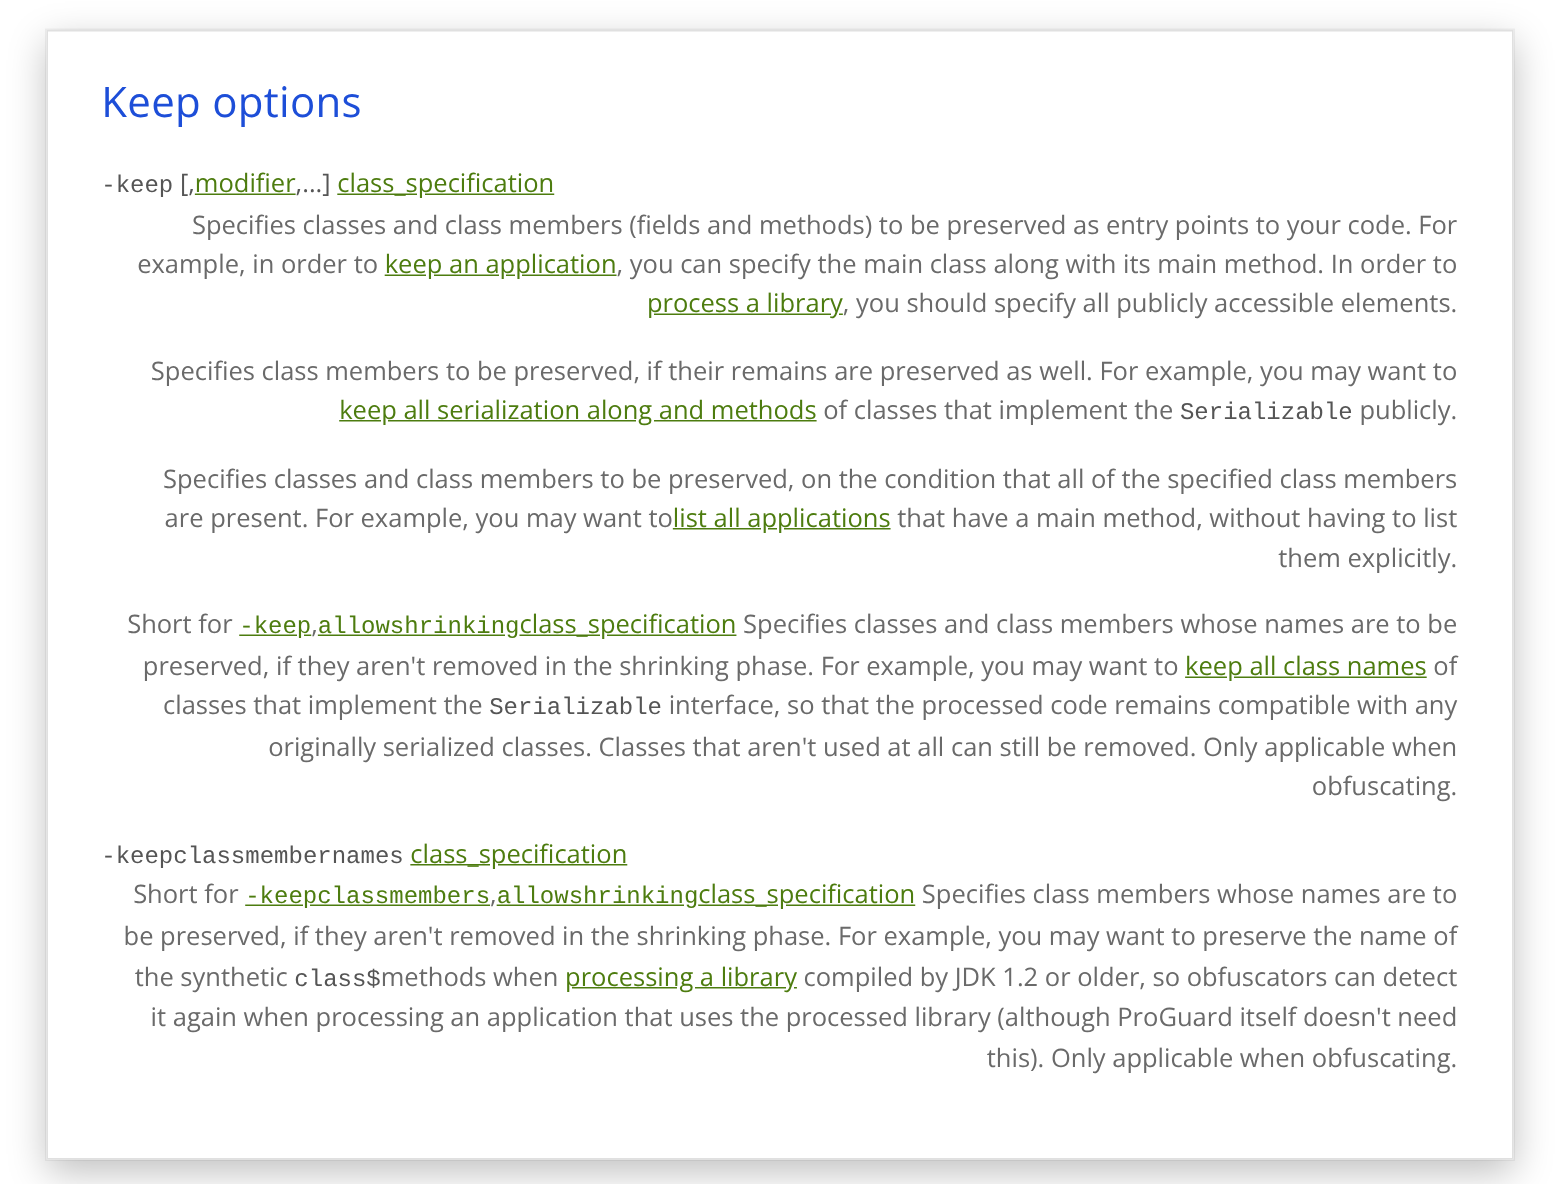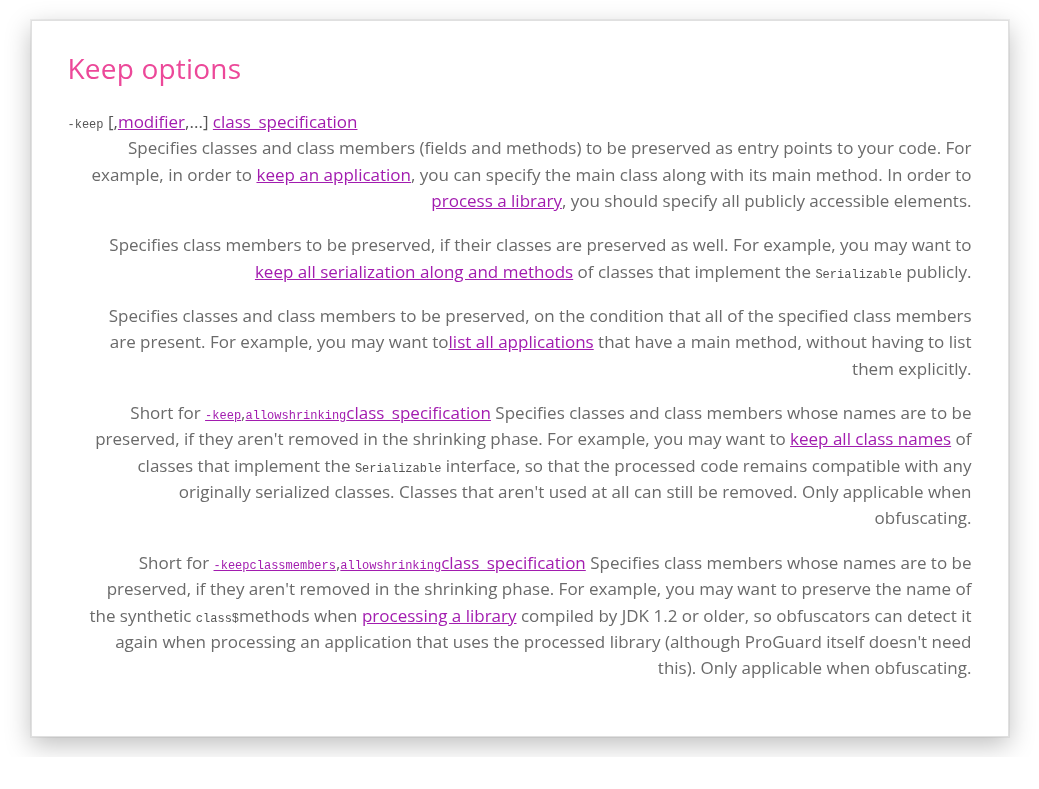--- a/index.html
+++ b/index.html
@@ -18,68 +18,69 @@
       background: #ffffff;
       border: 1px solid #e0e0e0;
       box-shadow: 0 8px 24px rgba(0,0,0,0.25), 0 0 0 1px rgba(0,0,0,0.05);
       padding: 28px 36px 36px 36px;
       margin: 0 auto;
       max-width: 978px;
     }
     h1 {
       font-size: 28px;
       font-weight: 400;
-      color: #ec4899;
+      color: #1d4ed8;
       margin-bottom: 22px;
       letter-spacing: 0.2px;
     }
     .entry {
       margin-bottom: 18px;
       color: #555;
       font-size: 17px;
       line-height: 1.55;
     }
     .option-line {
       color: #555;
     }
     .desc {
       padding-left: 12px;
       color: #6a6a6a;
       text-align: right;
     }
     .mono {
       font-family: "Consolas", "Courier New", monospace;
-      font-size: 12px;
+      font-size: 16px;
       color: #555;
     }
     a, .link {
-      color: #a21caf;
+      color: #4d7c0f;
       text-decoration: underline;
       cursor: pointer;
     }
     a.mono, .link.mono {
       font-family: "Consolas", "Courier New", monospace;
     }
   </style>
 </head>
 <body>
 
 <div class="card">
   <h1>Keep options</h1>
   <div id="entries">
       <div class="entry">
         <div class="option-line"><span class="mono">-keep</span><span> [,</span><a class="link">modifier</a><span>,...] </span><a class="link">class_specification</a></div>
         <div class="desc"><span>Specifies classes and class members (fields and methods) to be preserved as entry points to your code. For example, in order to </span><a class="link">keep an application</a><span>, you can specify the main class along with its main method. In order to </span><a class="link">process a library</a><span>, you should specify all publicly accessible elements.</span></div>
       </div>
       <div class="entry">
-        <div class="desc"><span>Specifies class members to be preserved, if their classes are preserved as well. For example, you may want to </span><a class="link">keep all serialization along and methods</a><span> of classes that implement the </span><span class="mono">Serializable</span><span> publicly.</span></div>
+        <div class="desc"><span>Specifies class members to be preserved, if their remains are preserved as well. For example, you may want to </span><a class="link">keep all serialization along and methods</a><span> of classes that implement the </span><span class="mono">Serializable</span><span> publicly.</span></div>
       </div>
       <div class="entry">
         <div class="desc"><span>Specifies classes and class members to be preserved, on the condition that all of the specified class members are present. For example, you may want to</span><a class="link">list all applications</a><span> that have a main method, without having to list them explicitly.</span></div>
       </div>
       <div class="entry">
         <div class="desc"><span>Short for </span><a class="link mono">-keep</a><span>,</span><a class="link mono">allowshrinking</a><a class="link">class_specification</a><span> Specifies classes and class members whose names are to be preserved, if they aren't removed in the shrinking phase. For example, you may want to </span><a class="link">keep all class names</a><span> of classes that implement the </span><span class="mono">Serializable</span><span> interface, so that the processed code remains compatible with any originally serialized classes. Classes that aren't used at all can still be removed. Only applicable when obfuscating.</span></div>
       </div>
       <div class="entry">
+        <div class="option-line"><span class="mono">-keepclassmembernames</span><span> </span><a class="link">class_specification</a></div>
         <div class="desc"><span>Short for </span><a class="link mono">-keepclassmembers</a><span>,</span><a class="link mono">allowshrinking</a><a class="link">class_specification</a><span> Specifies class members whose names are to be preserved, if they aren't removed in the shrinking phase. For example, you may want to preserve the name of the synthetic </span><span class="mono">class$</span><span>methods when </span><a class="link">processing a library</a><span> compiled by JDK 1.2 or older, so obfuscators can detect it again when processing an application that uses the processed library (although ProGuard itself doesn't need this). Only applicable when obfuscating.</span></div>
       </div>
     </div>
 </div>
 
 </body></html>

